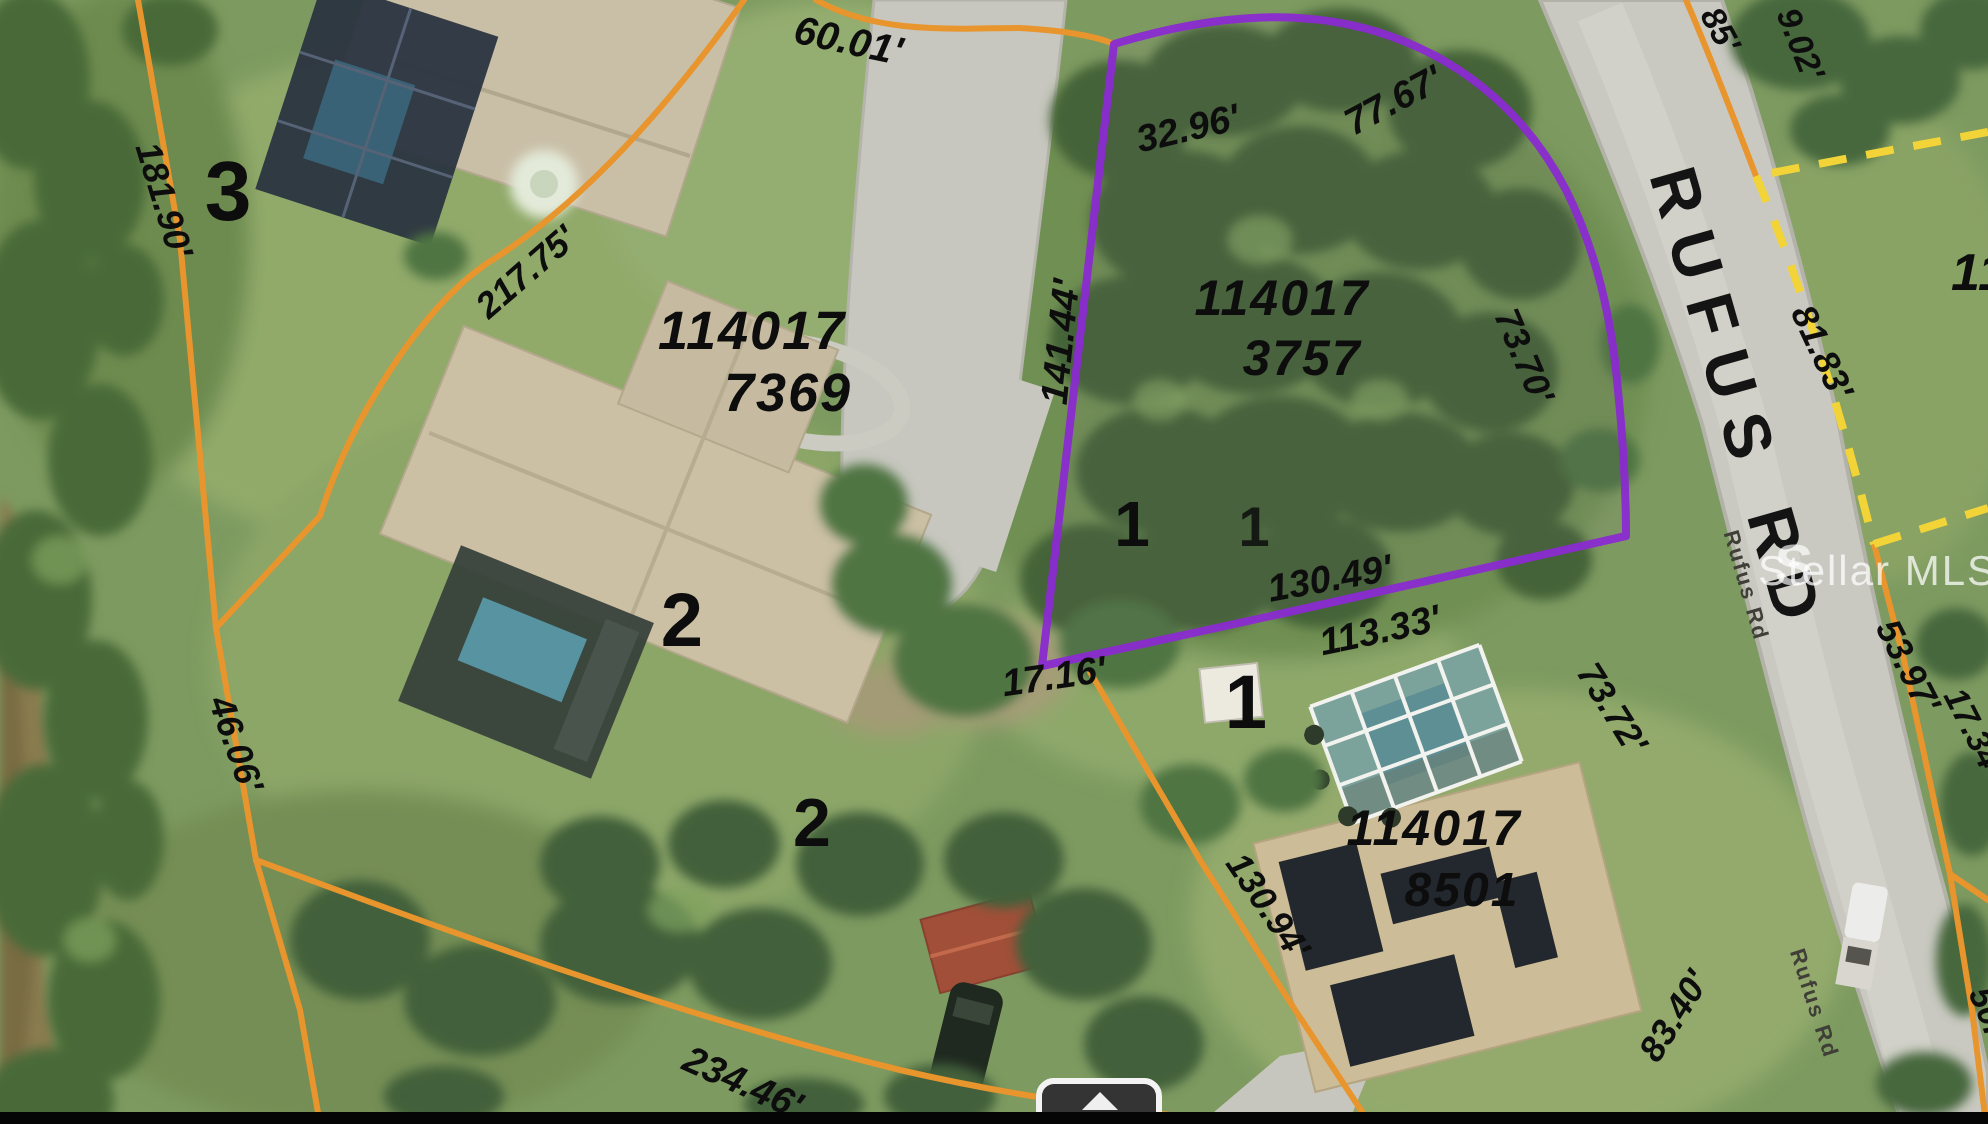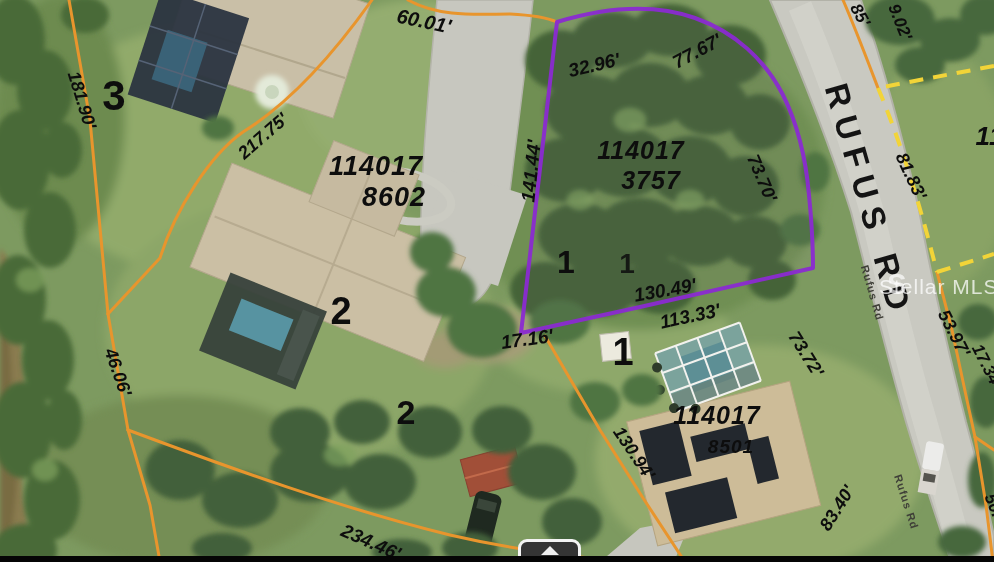--- a/index.html
+++ b/index.html
@@ -271,25 +271,25 @@
   <div class="lbl dim" style="left:263px;top:136px;--r:-41deg;font-size:18px">217.75'</div>
   <div class="lbl dim" style="left:118px;top:372px;--r:71deg;font-size:18px">46.06'</div>
   <div class="lbl dim" style="left:911px;top:176px;--r:65deg;font-size:18px">81.83'</div>
   <div class="lbl dim" style="left:954px;top:333px;--r:63deg;font-size:18px">53.97'</div>
   <div class="lbl dim" style="left:987px;top:366px;--r:63deg;font-size:17px">17.34'</div>
   <div class="lbl dim" style="left:900px;top:22px;--r:68deg;font-size:17px">9.02'</div>
   <div class="lbl dim" style="left:860px;top:15px;--r:62deg;font-size:17px">85'</div>
   <div class="lbl dim" style="left:998px;top:516px;--r:68deg;font-size:17px">50.09'</div>
 
   <div class="lbl apn" style="left:376px;top:166px">114017</div>
-  <div class="lbl apn" style="left:394px;top:197px">8602</div>
+  <div class="lbl apn" style="left:394px;top:197px">7369</div>
   <div class="lbl apn" style="left:641px;top:150px;font-size:25px">114017</div>
   <div class="lbl apn" style="left:651px;top:180px;font-size:25px">3757</div>
   <div class="lbl apn" style="left:717px;top:415px;font-size:25px">114017</div>
-  <div class="lbl apn" style="left:731px;top:446px;font-size:19px">8501</div>
+  <div class="lbl apn" style="left:731px;top:446px;font-size:24px">8501</div>
   <div class="lbl apn" style="left:990px;top:136px;font-size:26px">11</div>
 
   <div class="lbl zone" style="left:114px;top:96px;font-size:42px">3</div>
   <div class="lbl zone" style="left:341px;top:311px">2</div>
   <div class="lbl zone" style="left:406px;top:412px;font-size:34px">2</div>
   <div class="lbl zone" style="left:566px;top:262px;font-size:32px">1</div>
   <div class="lbl zone" style="left:627px;top:264px;font-size:28px;opacity:.85">1</div>
   <div class="lbl zone" style="left:623px;top:352px">1</div>
 
   <div class="lbl road-big" style="left:869px;top:201px;--r:74deg">RUFUS RD</div>

